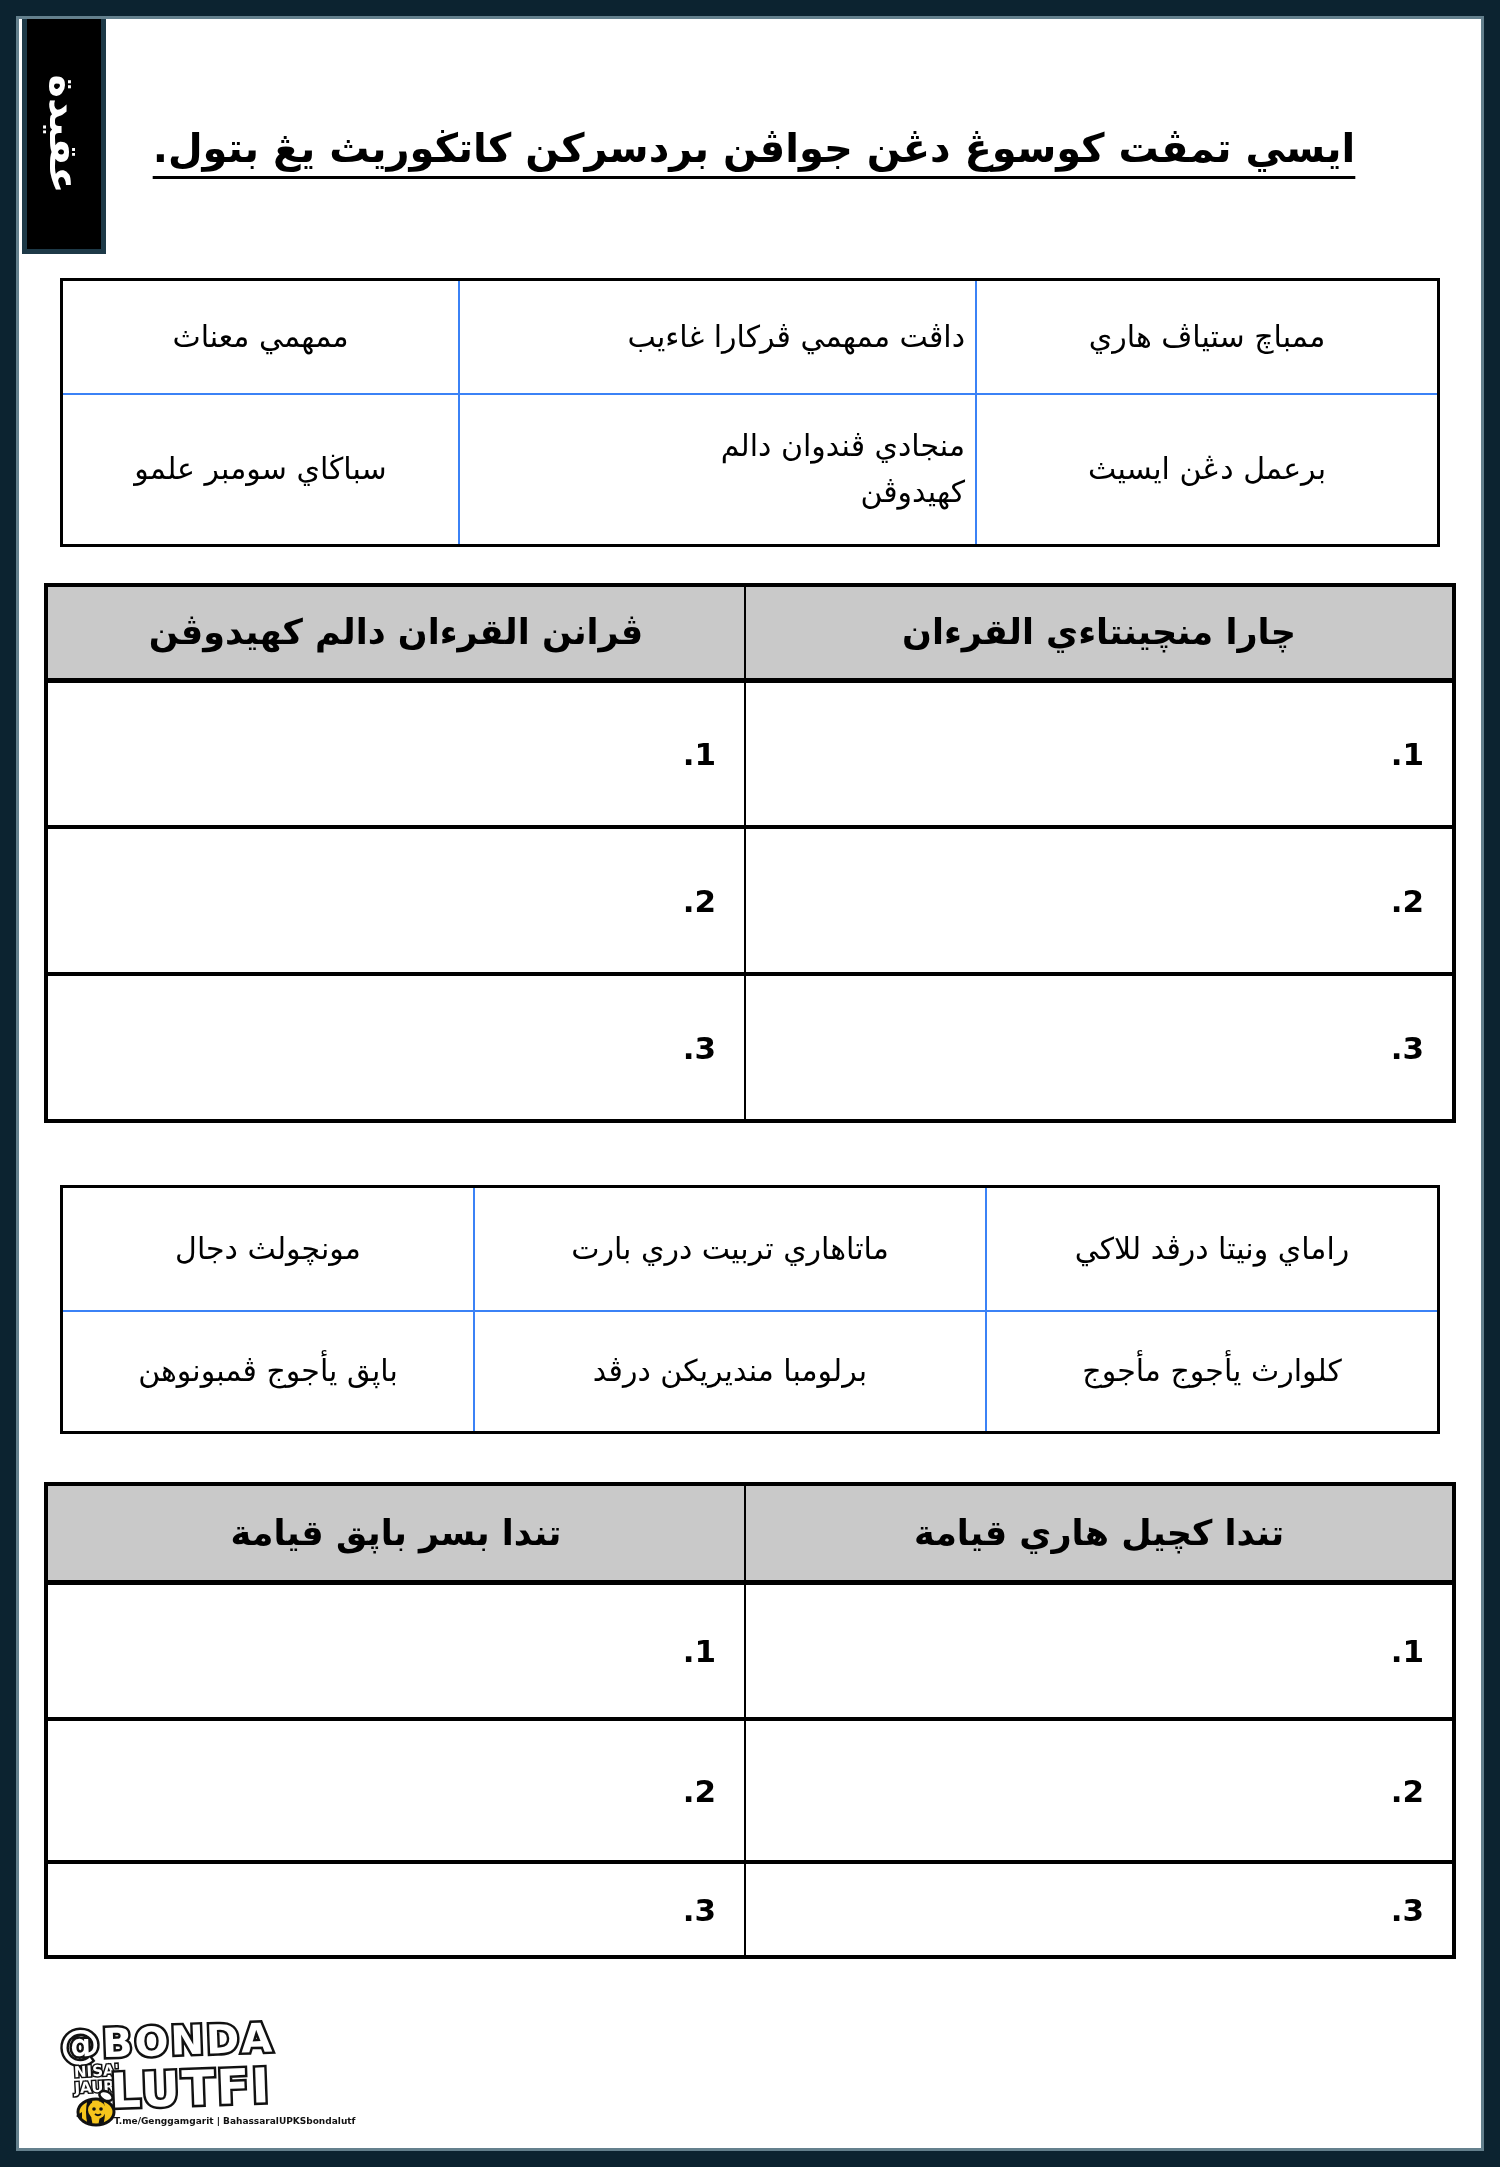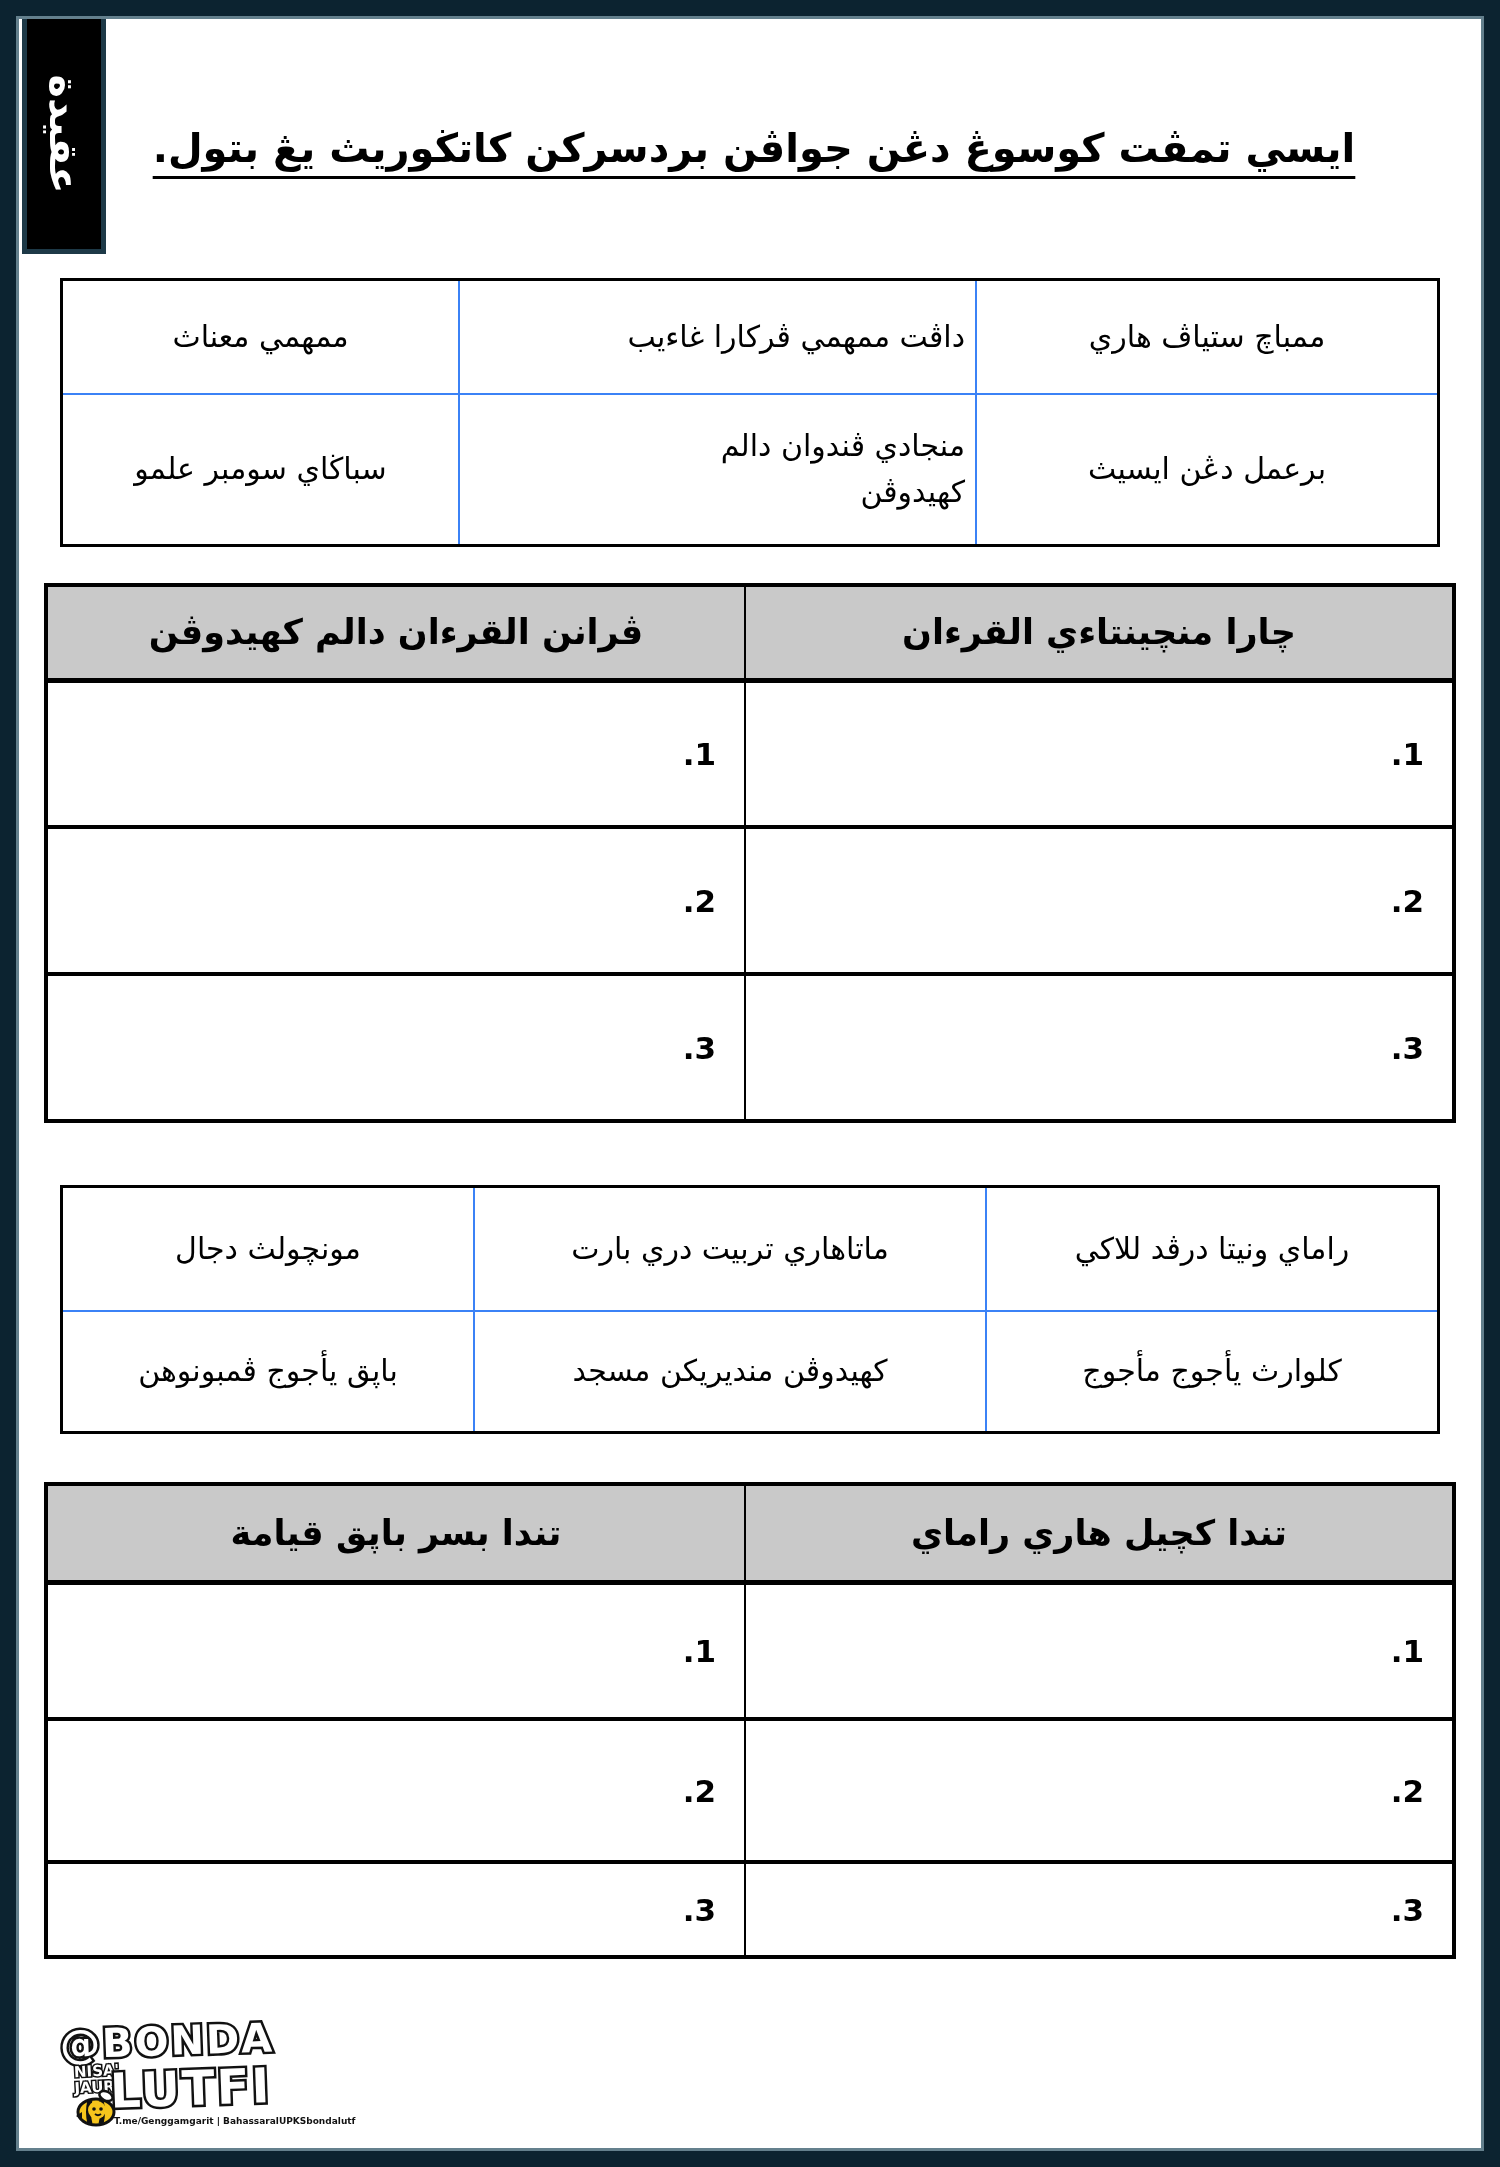--- a/index.html
+++ b/index.html
@@ -175,30 +175,30 @@
 
   <table class="bank bank2">
     <tbody>
         <tr>
       <td>راماي ونيتا درڤد للاكي</td>
       <td>ماتاهاري تربيت دري بارت</td>
       <td>مونچولث دجال</td>
     </tr>
     <tr>
       <td>كلوارث يأجوج مأجوج</td>
-      <td>كهيدوڤن منديريكن مسجد</td>
+      <td>برلومبا منديريكن درڤد</td>
       <td>باڽق يأجوج ڤمبونوهن</td>
     </tr>
   </tbody>
     </table>
 
   <table class="cat cat2">
     <tbody>
         <tr class="head">
-      <th>تندا كچيل هاري راماي</th>
+      <th>تندا كچيل هاري قيامة</th>
       <th>تندا بسر باڽق قيامة</th>
     </tr>
     <tr class="num-row">
       <td><span>1.</span></td>
       <td><span>1.</span></td>
     </tr>
     <tr class="num-row">
       <td><span>2.</span></td>
       <td><span>2.</span></td>
     </tr>

